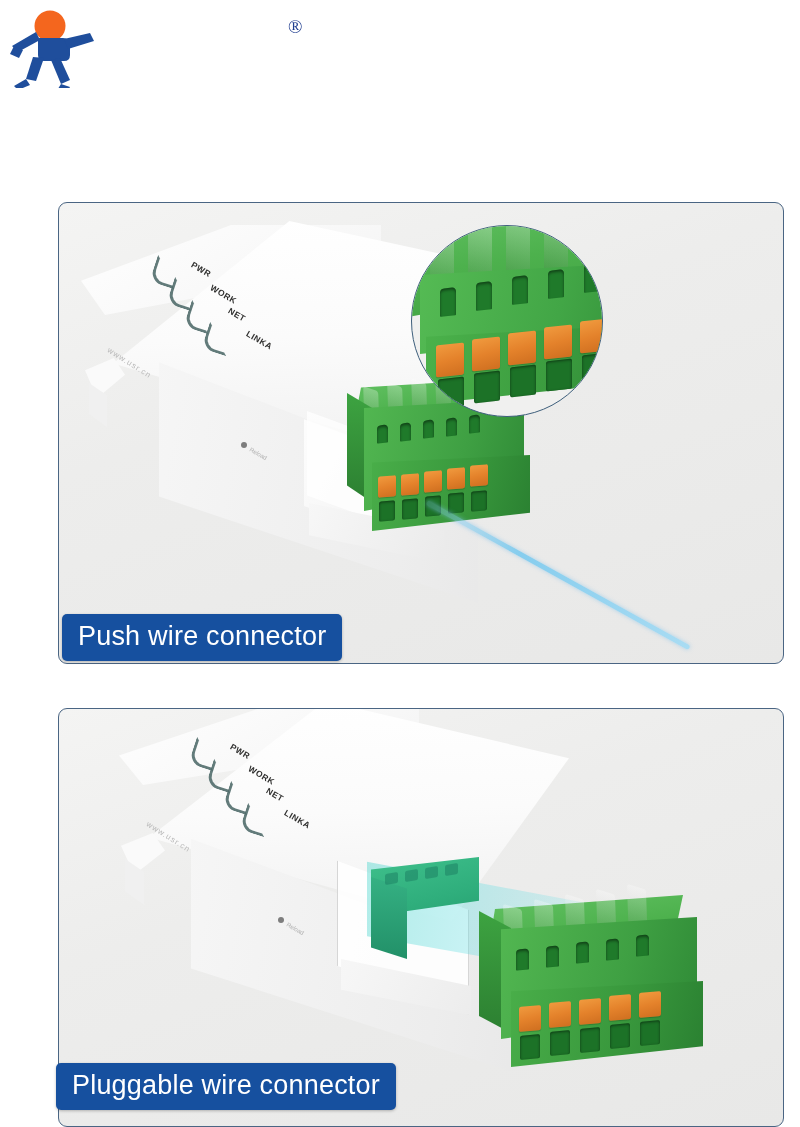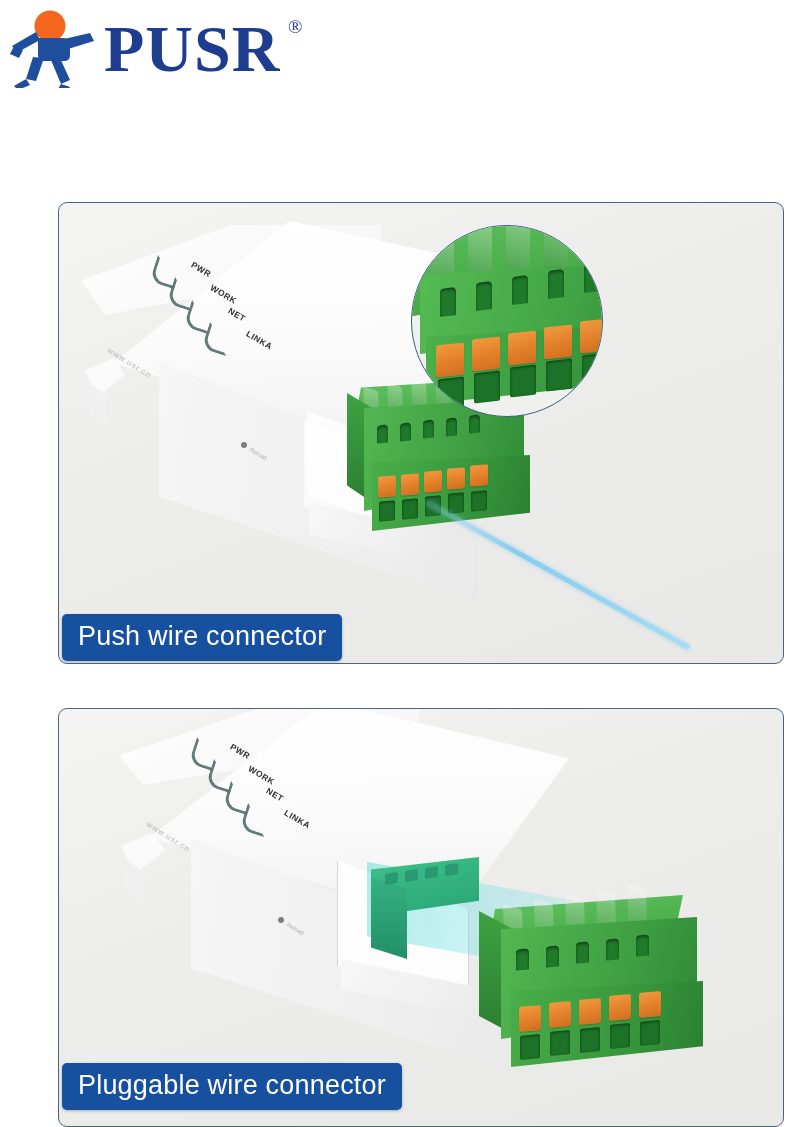--- a/index.html
+++ b/index.html
@@ -90,21 +90,21 @@
     padding: 8px 16px 10px 16px;
     white-space: nowrap;
     box-shadow: 0 1px 3px rgba(0,0,0,0.25);
     line-height: 1.08;
   }
   #banner-push {
     left: 62px;
     top: 614px;
   }
   #banner-plug {
-    left: 62px;
+    left: 56px;
     top: 1063px;
   }
 
   
   .device {
     position: absolute;
   }
   .dev-top {
     position: absolute;
     background: linear-gradient(178deg, #ffffff 0%, #fbfbfb 50%, #f1f1f1 100%);
@@ -256,21 +256,20 @@
         <path d="M56 31 L82 25 L86 33 L60 41 Z"></path>
         <path d="M32 32 L10 44 L4 38 L28 24 Z"></path>
         <path d="M6 38 L2 46 L11 50 L15 42 Z"></path>
         <path d="M36 50 L28 73 L18 71 L25 49 Z"></path>
         <path d="M18 71 L6 78 L10 82 L22 77 Z"></path>
         <path d="M52 50 L62 72 L53 76 L43 52 Z"></path>
         <path d="M53 76 L48 84 L58 86 L62 79 Z"></path>
       </g>
     </svg>
   </div>
-  <div class="logo-wordmark">PUSR</div>
   <div class="logo-reg">®</div>
 </div>
 
 <div class="panel" id="panel-push">
   <div class="scene">
 
     <div class="device">
 
       <div class="dev-top" style="left:22px; top:22px; width:300px; height:90px;
            clip-path: polygon(50% 0%, 100% 0%, 100% 42%, 8% 100%, 0% 62%);

